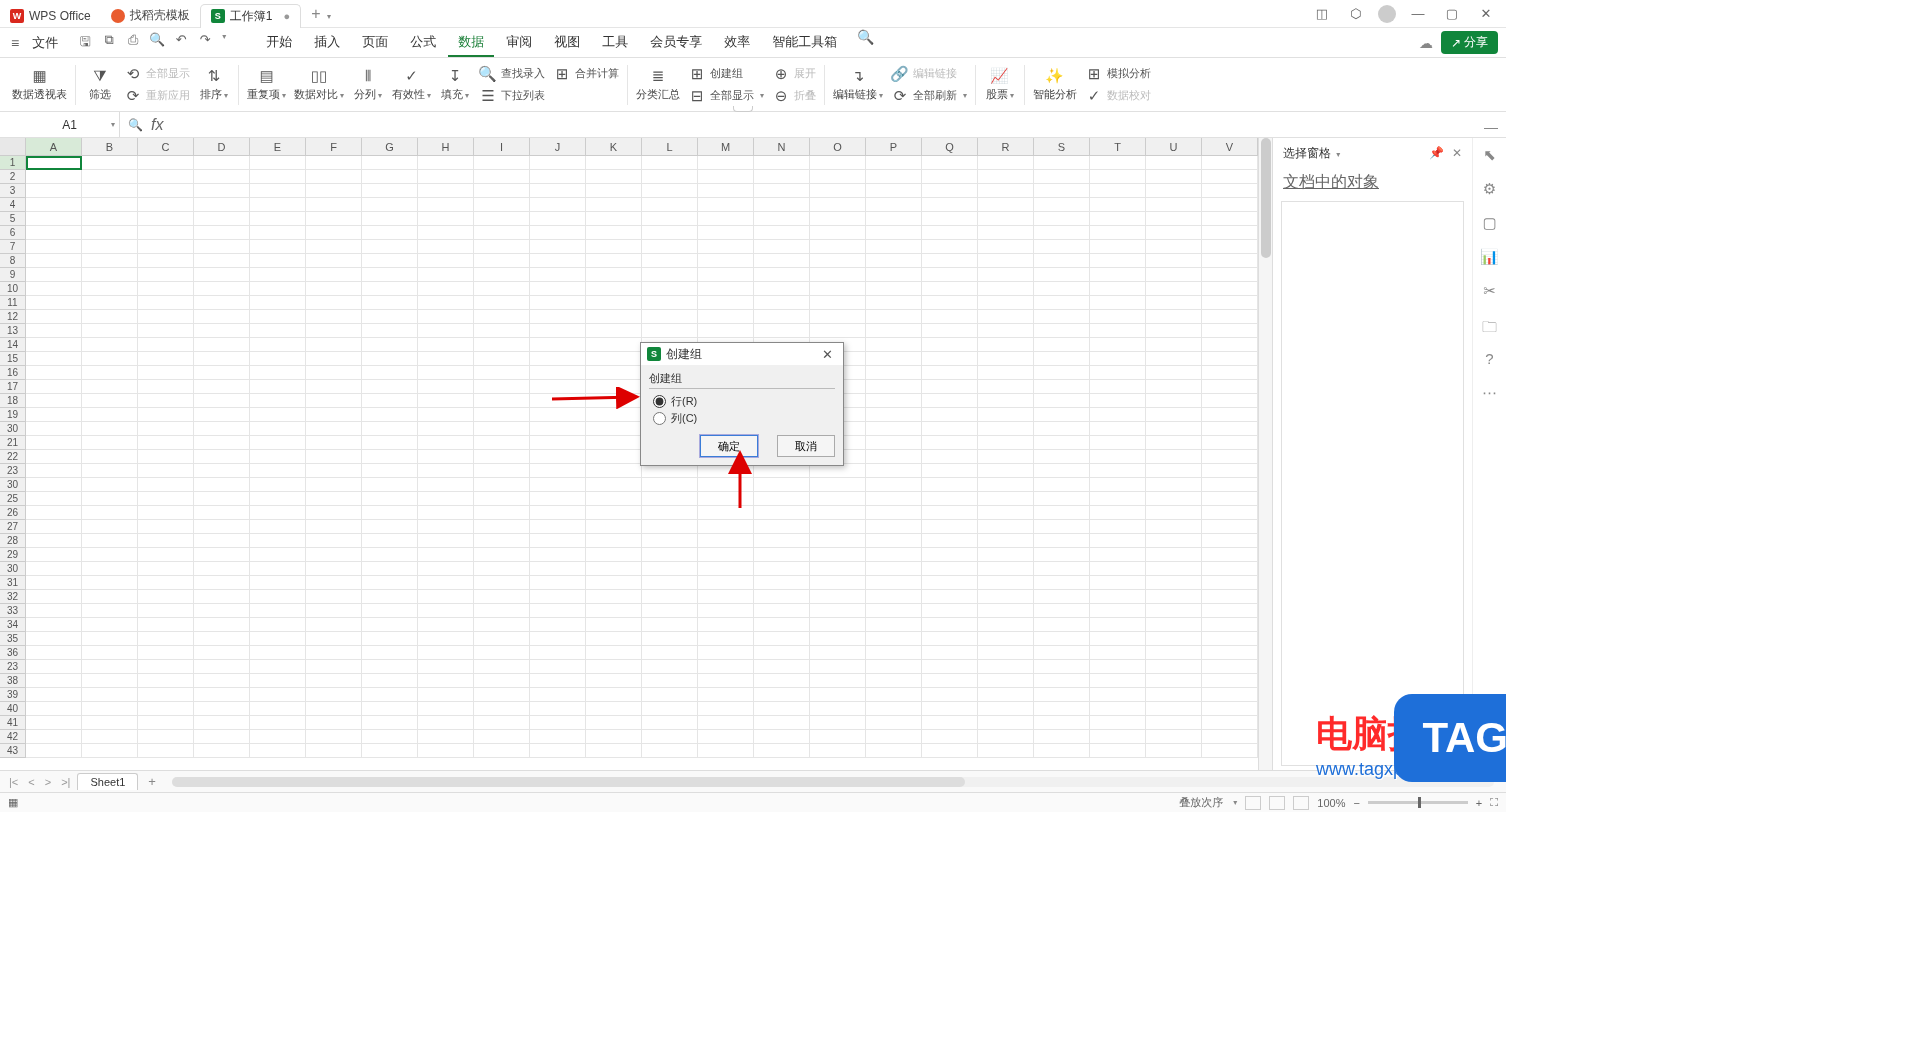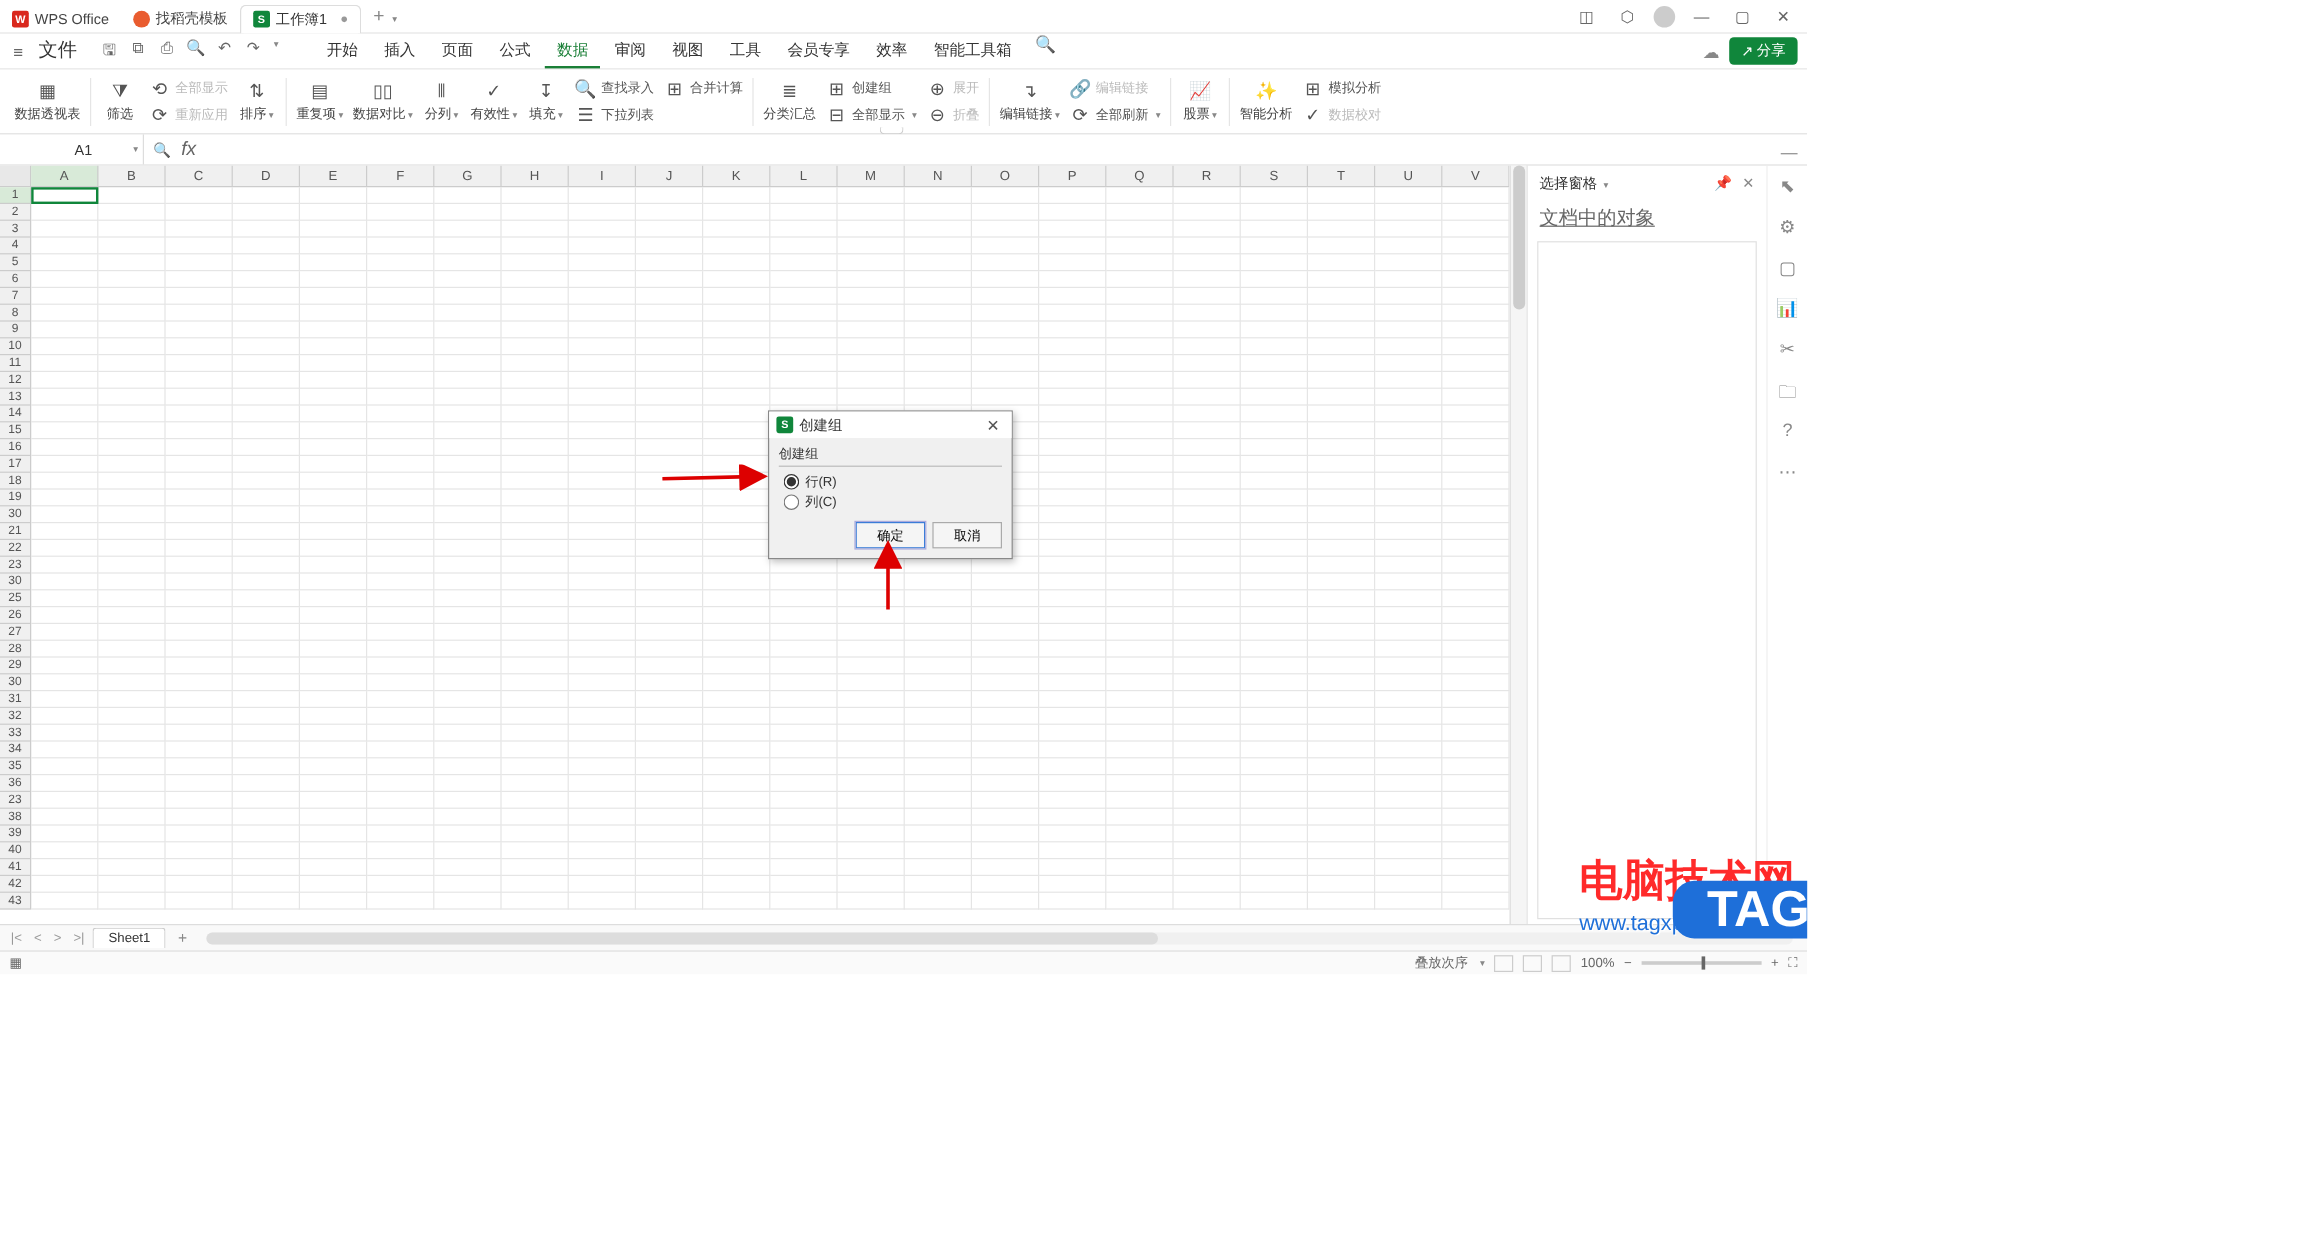--- a/index.html
+++ b/index.html
@@ -16,21 +16,21 @@
 .s-logo { width: 14px; height: 14px; background: #10863b; border-radius: 2px; display: inline-flex; align-items: center; justify-content: center; color: #fff; font-size: 9px; font-weight: bold; }
 .tab-close { color: #999; font-size: 11px; margin-left: 6px; }
 .add-tab { padding: 0 10px; color: #888; font-size: 16px; cursor: pointer; }
 .win-controls { margin-left: auto; display: flex; gap: 10px; padding-right: 8px; color: #666; align-items: center; }
 .win-btn { width: 24px; text-align: center; cursor: pointer; font-size: 13px; }
 .avatar { width: 18px; height: 18px; border-radius: 50%; background: #ccc; display: inline-block; }
 
 
 .menubar { height: 30px; display: flex; align-items: center; padding: 0 8px; gap: 4px; border-bottom: 1px solid #e0e0e0; }
 .menu-ham { font-size: 14px; color: #666; padding: 0 3px; }
-.menu-file { font-size: 16px; padding: 0 6px; cursor: pointer; }
+.menu-file { font-size: 13px; padding: 0 6px; cursor: pointer; }
 .qat { display: flex; gap: 6px; padding: 0 8px; color: #666; }
 .qat-btn { width: 18px; text-align: center; cursor: pointer; font-size: 13px; }
 .menu-tabs { display: flex; gap: 2px; margin-left: 18px; }
 .menu-tab { padding: 4px 10px; cursor: pointer; font-size: 13px; color: #333; border-bottom: 2px solid transparent; }
 .menu-tab.active { color: #1a7f37; border-bottom: 2px solid #1a7f37; font-weight: 500; }
 .menubar-right { margin-left: auto; display: flex; gap: 8px; align-items: center; }
 .share-btn { background: #10863b; color: #fff; padding: 3px 10px; border-radius: 4px; font-size: 12px; cursor: pointer; display: flex; align-items: center; gap: 3px; }
 .cloud-icon { color: #888; font-size: 14px; }
 .search-icon { color: #888; font-size: 14px; padding: 0 8px; }
 
@@ -99,34 +99,34 @@
 .zoom-thumb { position: absolute; left: 50%; top: -4px; width: 3px; height: 11px; background: #666; }
 
 
 .dialog { position: absolute; left: 640px; top: 342px; width: 204px; background: #f0f0f0; border: 1px solid #888; box-shadow: 2px 2px 6px rgba(0,0,0,0.25); font-size: 12px; }
 .dlg-title { height: 22px; display: flex; align-items: center; padding: 0 6px; gap: 5px; background: #fff; }
 .dlg-close { margin-left: auto; cursor: pointer; color: #555; font-size: 13px; padding: 0 4px; }
 .dlg-body { padding: 6px 8px 8px; }
 .dlg-group-label { font-size: 11px; border-bottom: 1px solid #bbb; padding-bottom: 2px; margin-bottom: 4px; }
 .dlg-radio { display: flex; align-items: center; gap: 5px; padding: 1px 4px; font-size: 11px; }
 .dlg-radio input { accent-color: #333; }
-.dlg-buttons { display: flex; justify-content: flex-end; gap: 6px; margin-top: 8px; }
+.dlg-buttons { display: flex; justify-content: flex-end; gap: 19px; margin-top: 8px; }
 .dlg-btn { width: 58px; height: 22px; border: 1px solid #aaa; background: #f5f5f5; font-size: 11px; cursor: pointer; }
 .dlg-btn.primary { border: 1px solid #3b7dd8; outline: 1px solid #aad; }
 
 
 .arrow { position: absolute; pointer-events: none; }
 .arrow1 { left: 550px; top: 387px; width: 92px; height: 24px; }
 .arrow2 { left: 728px; top: 450px; width: 24px; height: 60px; }
 .arrow svg { width: 100%; height: 100%; }
 
 
 .watermark1 { position: absolute; right: 10px; bottom: 32px; font-size: 36px; font-weight: bold; color: #ff2a2a; text-shadow: 1px 1px 0 #fff; }
 .watermark1 .sub { font-size: 18px; color: #1e6fd9; display: block; font-weight: normal; }
-.tag-badge { position: absolute; right: -30px; bottom: 30px; background: #1e6fd9; color: #fff; font-size: 42px; font-weight: bold; padding: 0 28px; border-radius: 18px; }
+.tag-badge { position: absolute; right: -30px; bottom: 30px; background: #1e6fd9; color: #fff; font-size: 42px; font-weight: bold; padding: 20px 28px; border-radius: 18px; }
 
 </style>
 </head>
 <body>
 
 <div class="titlebar">
   <div class="titlebar-tabs">
     <div class="tab app">
       <span class="wps-logo">W</span>
       <span>WPS Office</span>

